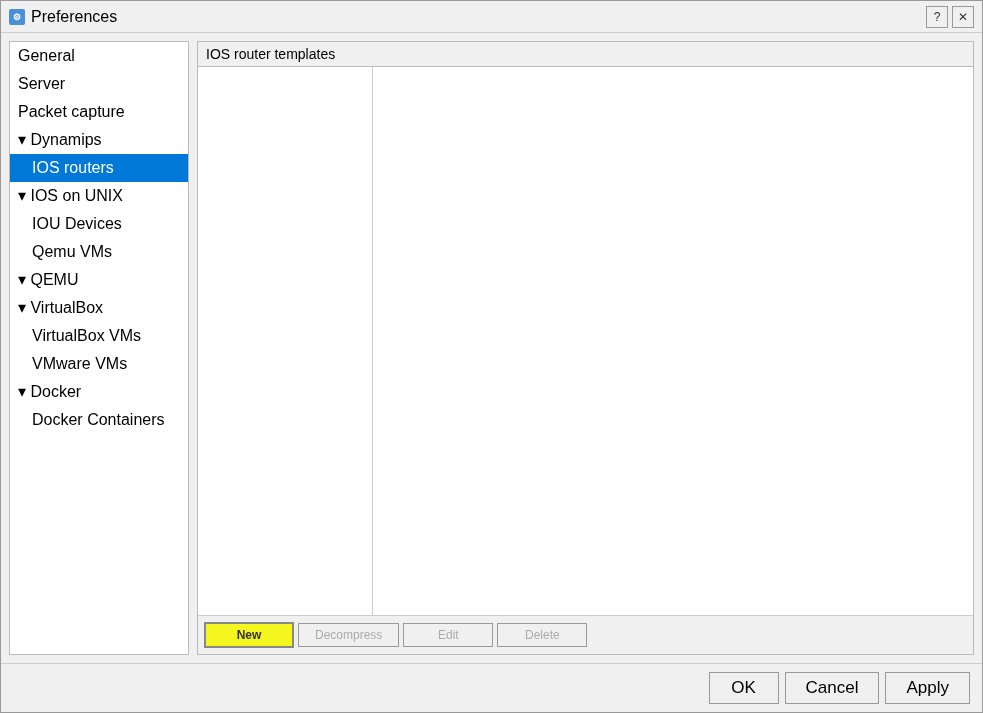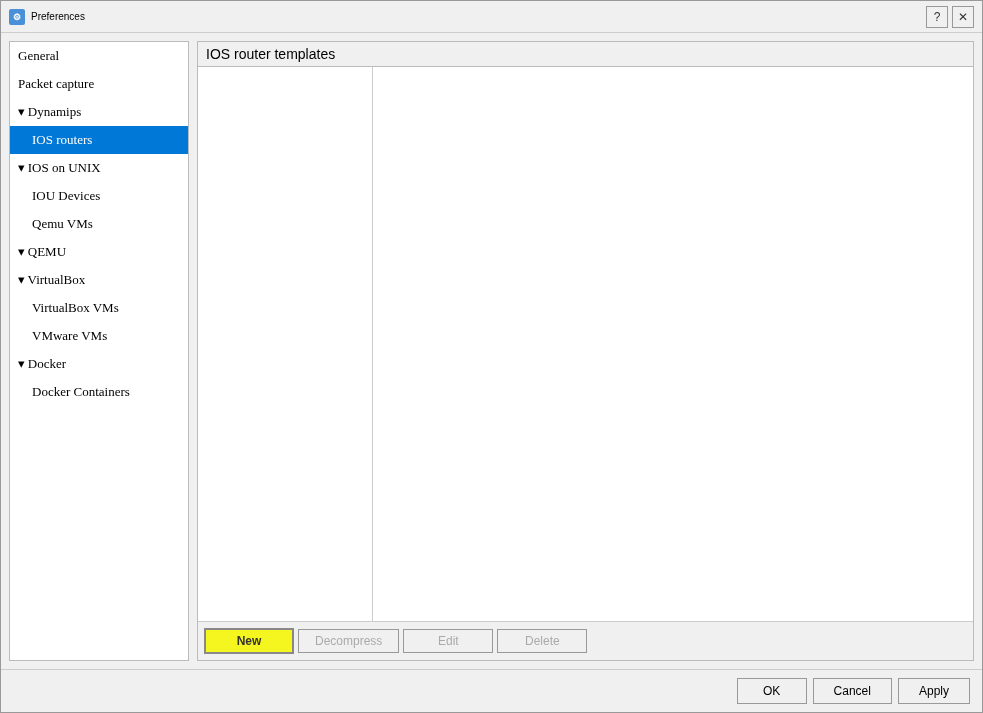--- a/index.html
+++ b/index.html
@@ -40,21 +40,21 @@
       display: flex;
       align-items: center;
       justify-content: center;
       color: white;
       font-size: 9px;
       font-weight: bold;
     }
     .title-bar-title {
       flex: 1;
       font-weight: normal;
-      font-size: 10px;
+      font-size: 16px;
       color: #000;
     }
     .title-bar-controls {
       display: flex;
       gap: 4px;
     }
     .title-btn {
       width: 22px;
       height: 22px;
       border: 1px solid #999;
@@ -81,23 +81,22 @@
       min-width: 180px;
       background: #fff;
       border: 1px solid #bbb;
       overflow-y: auto;
     }
     .sidebar-item {
       padding: 3px 8px;
       cursor: pointer;
       white-space: nowrap;
       color: #000;
-      font-size: 13px;
+      font-size: 16px;
       line-height: 22px;
-      font-family: Liberation Serif, serif;
     }
     .sidebar-item.selected {
       background: #0078d7;
       color: #fff;
     }
     .sidebar-item.child {
       padding-left: 22px;
     }
 
     
@@ -174,21 +173,21 @@
       padding: 8px 12px;
       gap: 6px;
       border-top: 1px solid #ccc;
       background: #f0f0f0;
     }
     .footer-btn {
       padding: 5px 20px;
       border: 1px solid #999;
       background: #f0f0f0;
       cursor: pointer;
-      font-size: 12px;
+      font-size: 17px;
       min-width: 70px;
       text-align: center;
     }
     .footer-btn.primary {
       background: #f0f0f0;
     }
   </style>
 </head>
 <body>
 
@@ -200,20 +199,21 @@
     <div class="title-bar-controls">
       <button class="title-btn">?</button>
       <button class="title-btn">✕</button>
     </div>
   </div>
 
   <div class="dialog-content">
 
     <div class="sidebar">
     <div class="sidebar-item">General</div>
+        <div class="sidebar-item">Server</div>
         <div class="sidebar-item">Packet capture</div>
         <div class="sidebar-item">▾ Dynamips</div>
         <div class="sidebar-item child selected">IOS routers</div>
         <div class="sidebar-item">▾ IOS on UNIX</div>
         <div class="sidebar-item child">IOU Devices</div>
         <div class="sidebar-item child">Qemu VMs</div>
         <div class="sidebar-item">▾ QEMU</div>
         <div class="sidebar-item">▾ VirtualBox</div>
         <div class="sidebar-item child">VirtualBox VMs</div>
         <div class="sidebar-item child">VMware VMs</div>

